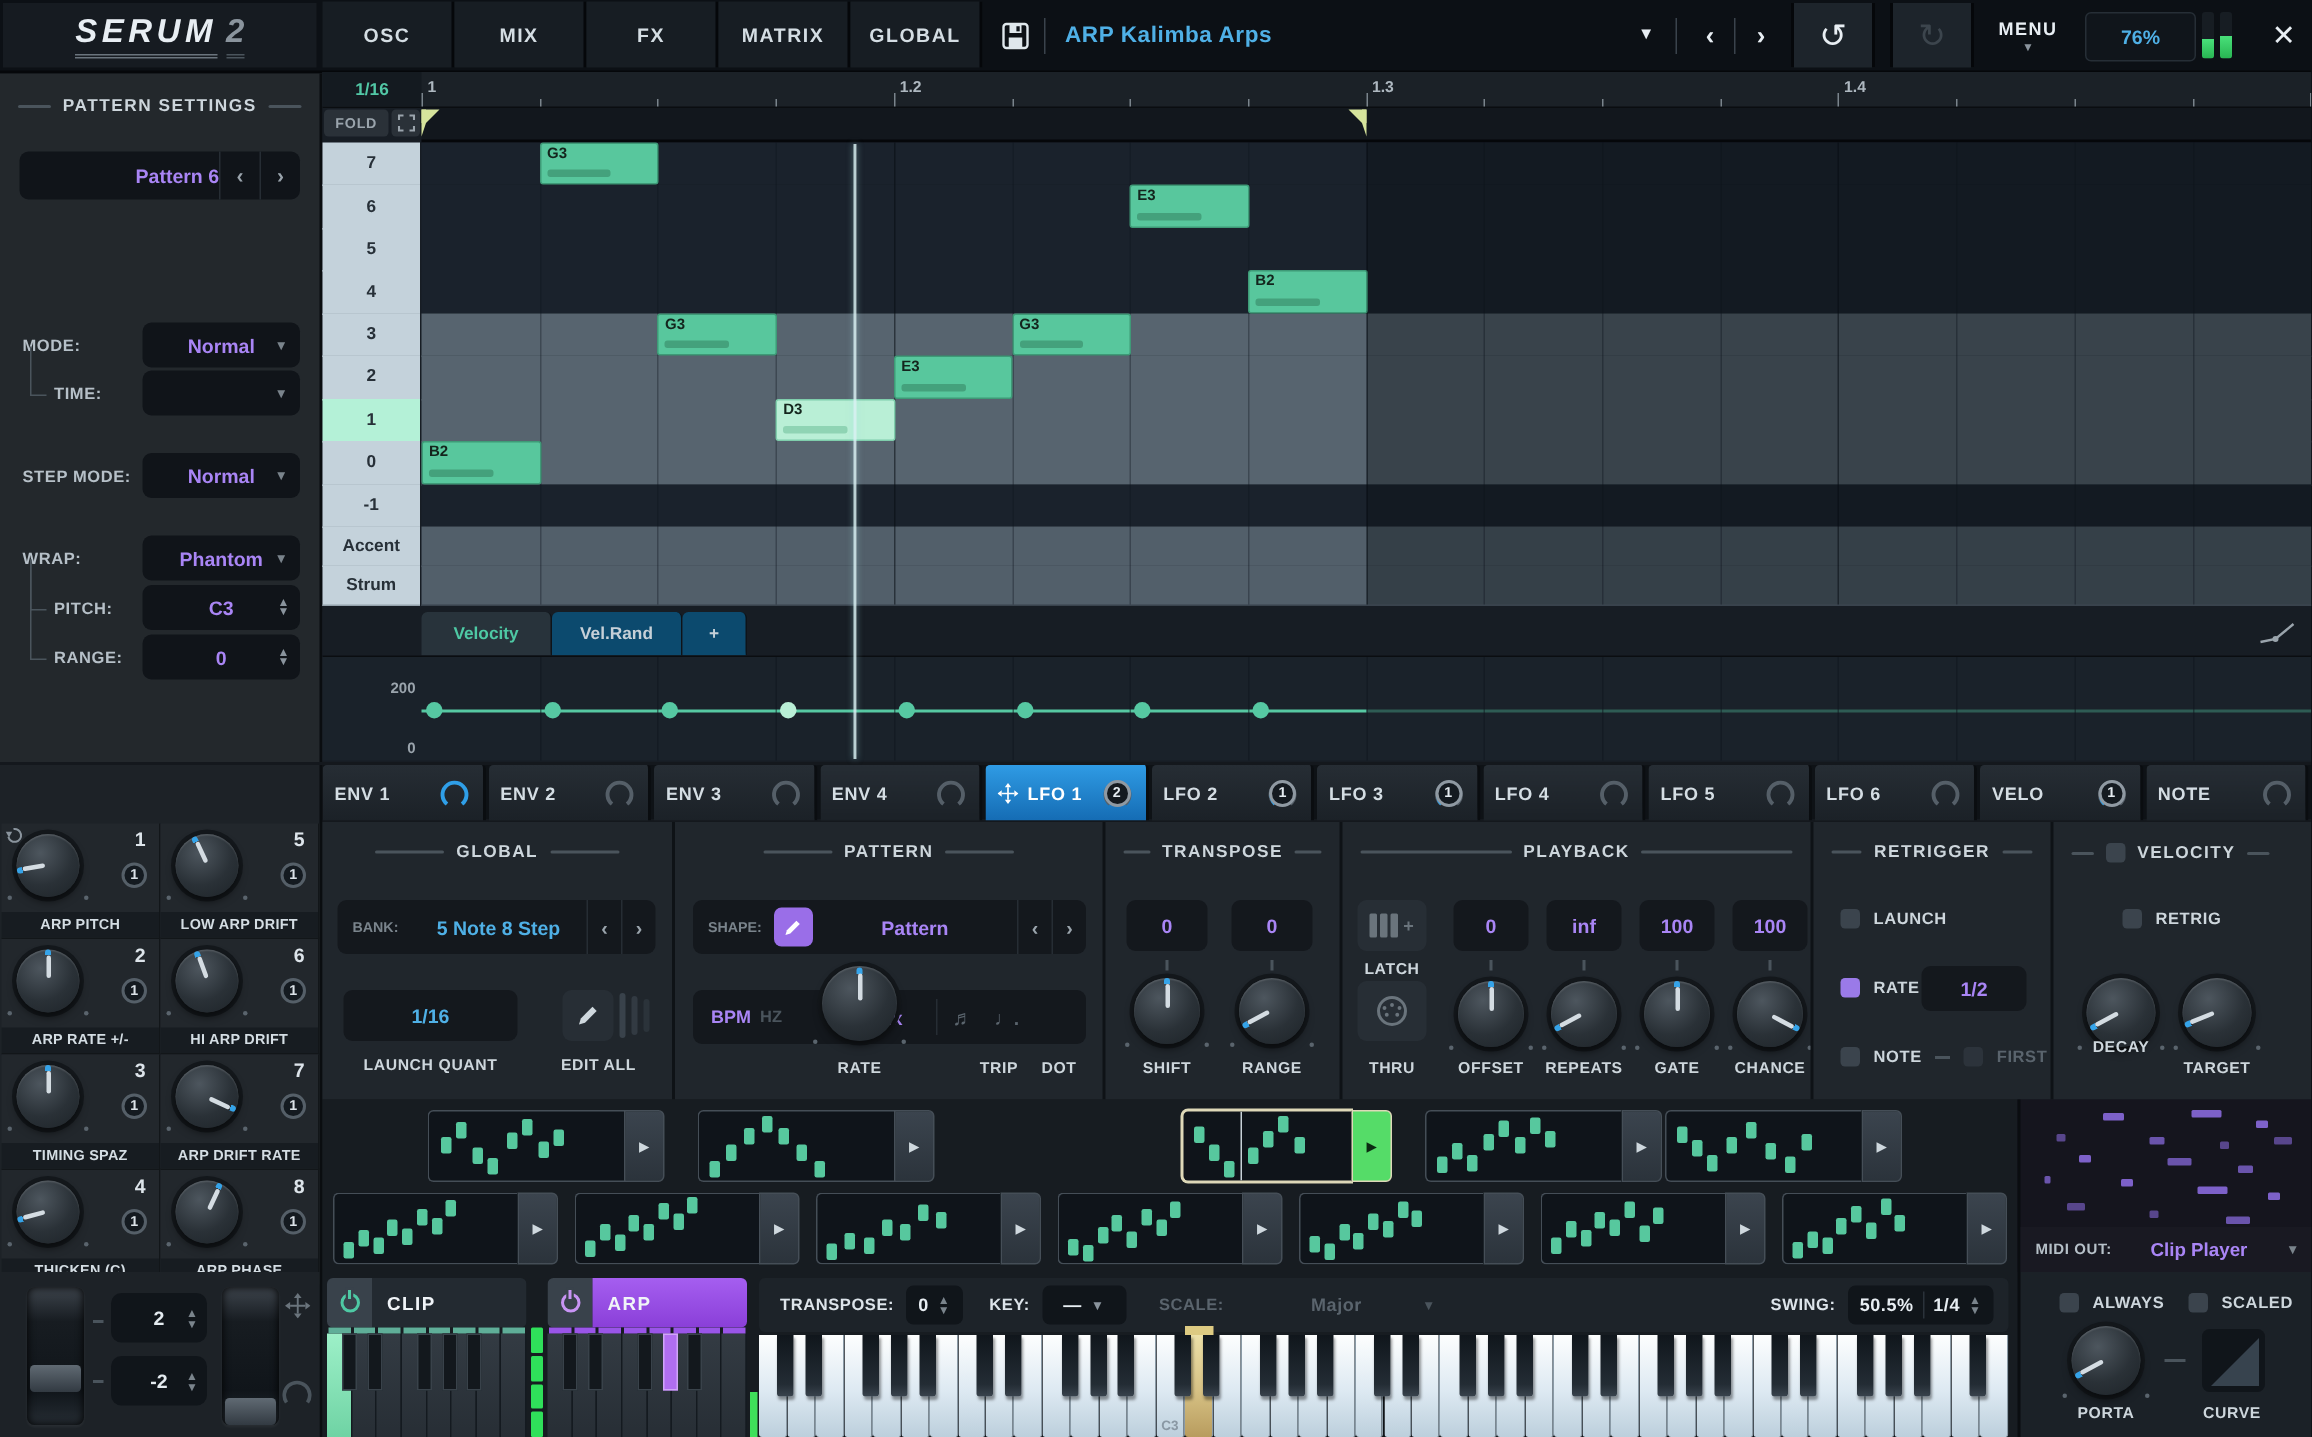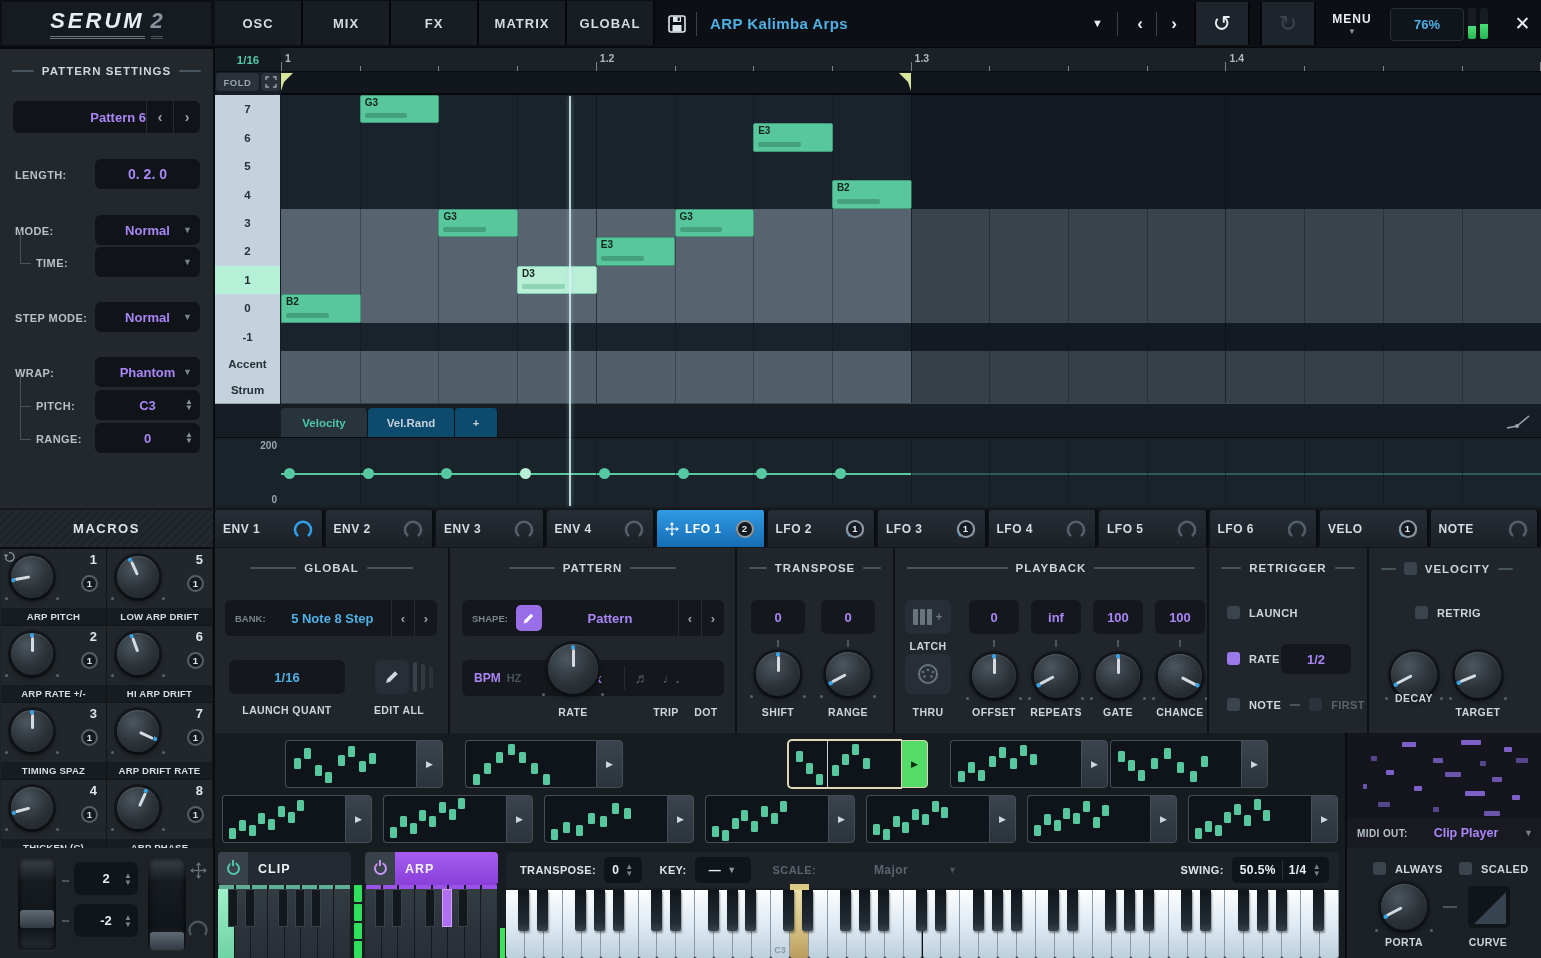--- a/index.html
+++ b/index.html
@@ -268,24 +268,20 @@
   <div id="sidebar">
     <div class="side-head">
       <span class="dash"></span>
         <span>PATTERN SETTINGS</span>
         <span class="dash"></span>
     </div>
     <div id="pattern-box">
       <span class="val">Pattern 6</span>
       <span class="chev chev-l">‹</span>
       <span class="chev chev-r">›</span>
-    </div>
-    <div class="side-row" style="top:110px">
-      <span class="side-lbl">LENGTH:</span>
-      <div class="side-box" style="font-size:14px">0.  2.  0</div>
     </div>
     <div class="side-row" style="top:166px">
       <span class="side-lbl">MODE:</span>
       <div class="side-box">
         <span>Normal</span>
         <span class="dd dd-glyph">▼</span>
       </div>
     </div>
     <div class="tree" style="left:20px;top:182px;height:32px"></div>
     <div class="side-row" style="top:198px">
@@ -451,21 +447,21 @@
       <div class="vel-tab" style="left: 153px; width: 86px;">Vel.Rand</div>
       <div class="vel-tab" style="left: 240px; width: 42px;">+</div>
       <div id="vel-curve-icon">
         <svg width="28" height="18" viewBox="0 0 28 18">
           <polyline points="2,15 12,13 24,3" fill="none" stroke="#9aa4ac" stroke-width="1.6"></polyline>
           <circle cx="12" cy="13" r="2" fill="#9aa4ac"></circle>
         </svg>
       </div>
     </div>
   <div id="vel-graph">
-    <span class="vel-axis" style="top:2px">200</span>
+    <span class="vel-axis" style="top:16px">200</span>
     <span class="vel-axis" style="bottom:2px">0</span>
   <div class="vel-line" style="left: 66px; width: 629.6px; top: 34.5px;"></div>
       <div class="vel-line dim" style="left: 695.6px; right: 0px; top: 34.5px;"></div>
       <div class="vline" style="left: 144.7px; height: 69px; background: rgba(14, 20, 28, 0.5);"></div>
       <div class="vline" style="left: 223.4px; height: 69px; background: rgba(14, 20, 28, 0.5);"></div>
       <div class="vline" style="left: 302.1px; height: 69px; background: rgba(14, 20, 28, 0.5);"></div>
       <div class="vline" style="left: 380.8px; height: 69px; background: rgba(14, 20, 28, 0.5);"></div>
       <div class="vline" style="left: 459.5px; height: 69px; background: rgba(14, 20, 28, 0.5);"></div>
       <div class="vline" style="left: 538.2px; height: 69px; background: rgba(14, 20, 28, 0.5);"></div>
       <div class="vline" style="left: 616.9px; height: 69px; background: rgba(14, 20, 28, 0.5);"></div>
@@ -602,21 +598,20 @@
         <div class="lbl">NOTE</div>
         <div class="arcwrap">
           <svg width="22" height="22" viewBox="0 0 22 22">
             <path d="M6 18 A8 8 0 1 1 16 18" fill="none" stroke="#555f68" stroke-width="2.6"></path>
           </svg>
         </div>
       </div>
     </div>
 
   <div id="macros">
-    <div id="macros-head">MACROS</div>
     <div id="macro-grid">
         <div></div>
       </div>
   <div class="macro-cell" style="left: 1px; top: 39px;">
         <div class="knob" style="height: 42px; width: 42px; position: absolute; left: 10px; top: 7px;">
           <div class="ptr" style="transform: rotate(-100deg);">
             <div class="tipb"></div>
             <div class="line"></div>
           </div>
           <div class="kdot" style="left: -6px; bottom: -2px;"></div>

